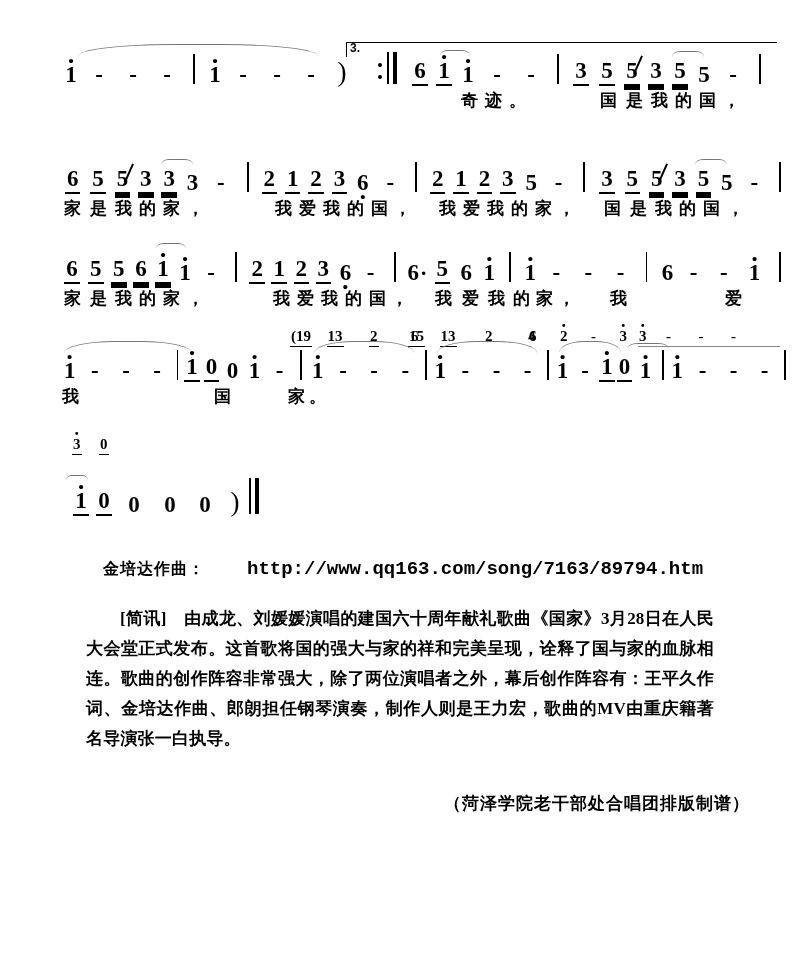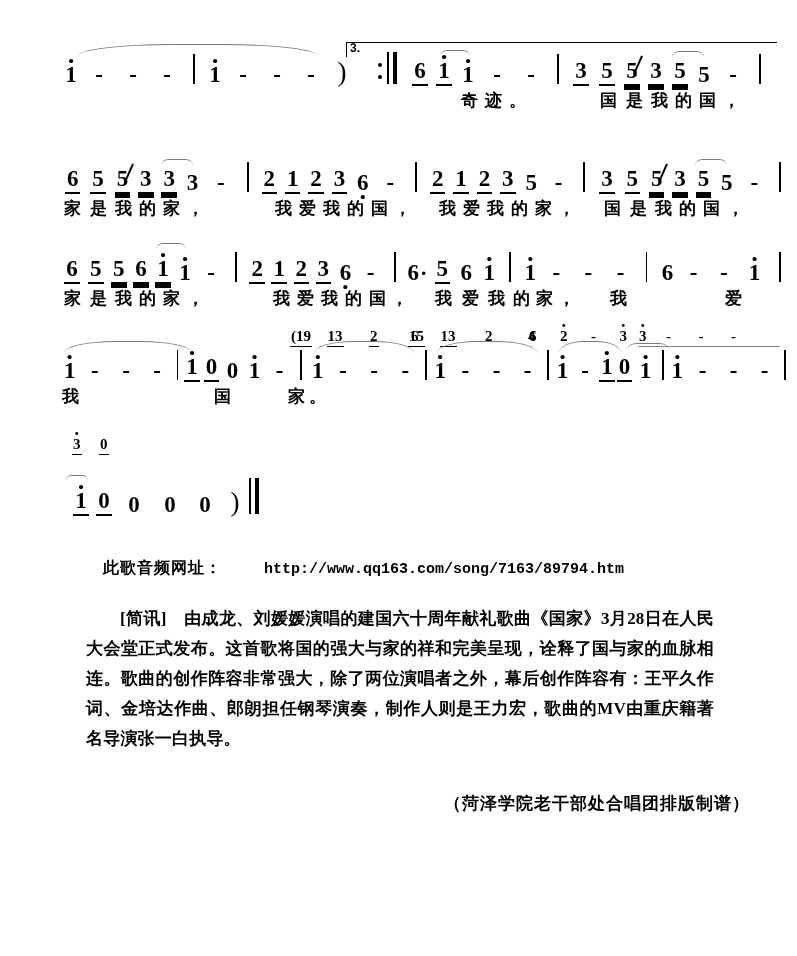--- a/index.html
+++ b/index.html
@@ -161,21 +161,21 @@
   .url-line {
     position: absolute;
     left: 103px; top: 558px;
     font-size: 16px;
     font-weight: bold;
     white-space: nowrap;
   }
   .url-label { letter-spacing: 1px; }
   .url-value {
     font-family: "Liberation Mono", "DejaVu Sans Mono", monospace;
-    font-size: 15px;
+    font-size: 19px;
     margin-left: 42px;
   }
 
   #blurb {
     position: absolute;
     left: 86px; top: 604px;
     width: 628px;
     font-size: 17px;
     font-weight: bold;
     line-height: 30px;
@@ -544,20 +544,20 @@
       <span class="thinbar" style="height:36px;"></span>
       <span class="thickbar" style="height:36px;"></span>
     </div>
   </div>
 
 </div>
 
 <div id="texts">
 
   <div class="url-line">
-    <span class="url-label">此歌音频网址：</span><span class="url-value">http://www.qq163.com/song/7163/89794.htm</span>
+    <span class="url-label">金培达作曲：</span><span class="url-value">http://www.qq163.com/song/7163/89794.htm</span>
   </div>
 
   <div id="blurb">[简讯]　由成龙、刘媛媛演唱的建国六十周年献礼歌曲《国家》3月28日在人民大会堂正式发布。这首歌将国的强大与家的祥和完美呈现，诠释了国与家的血脉相连。歌曲的创作阵容非常强大，除了两位演唱者之外，幕后创作阵容有：王平久作词、金培达作曲、郎朗担任钢琴演奏，制作人则是王力宏，歌曲的MV由重庆籍著名导演张一白执导。</div>
 
   <div id="credit">（菏泽学院老干部处合唱团排版制谱）</div>
 
 </div>
 
 </body></html>

